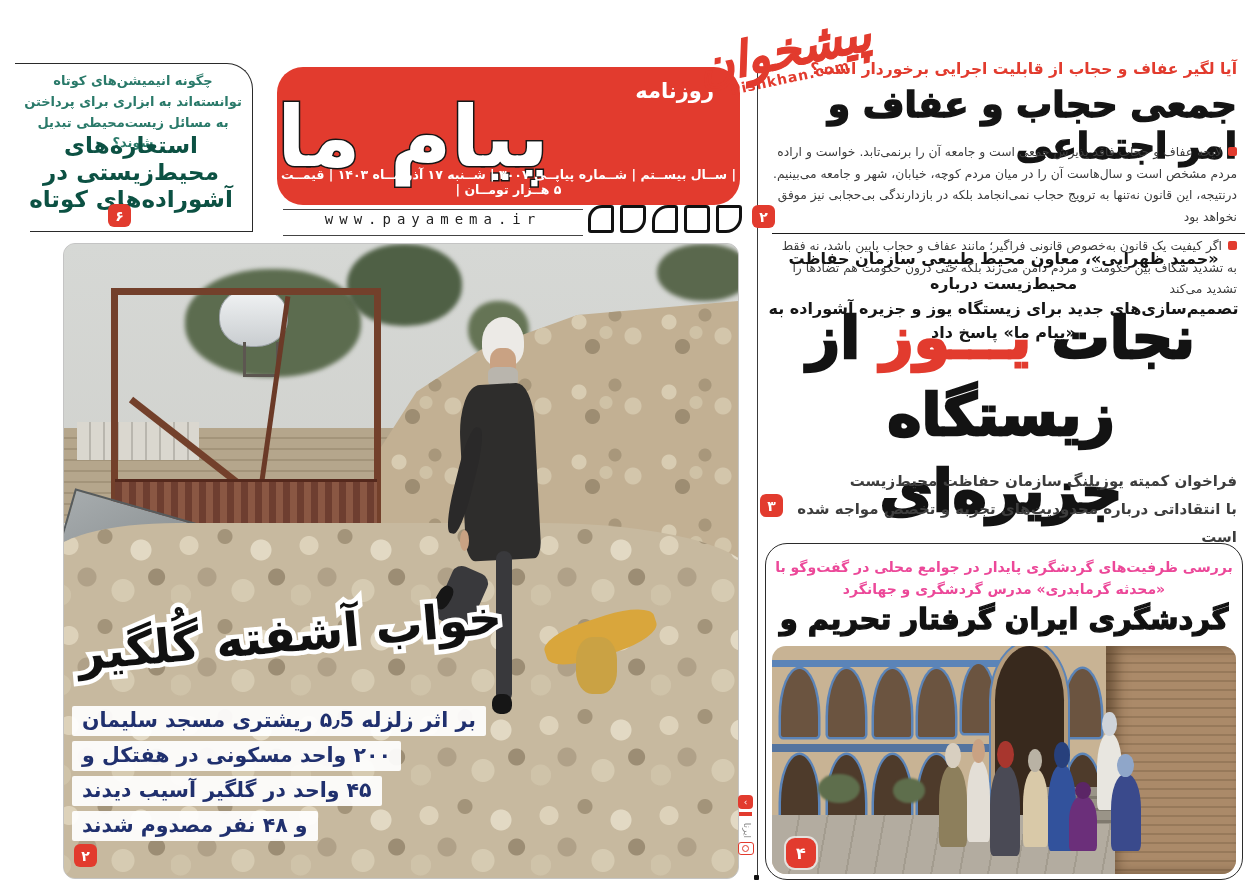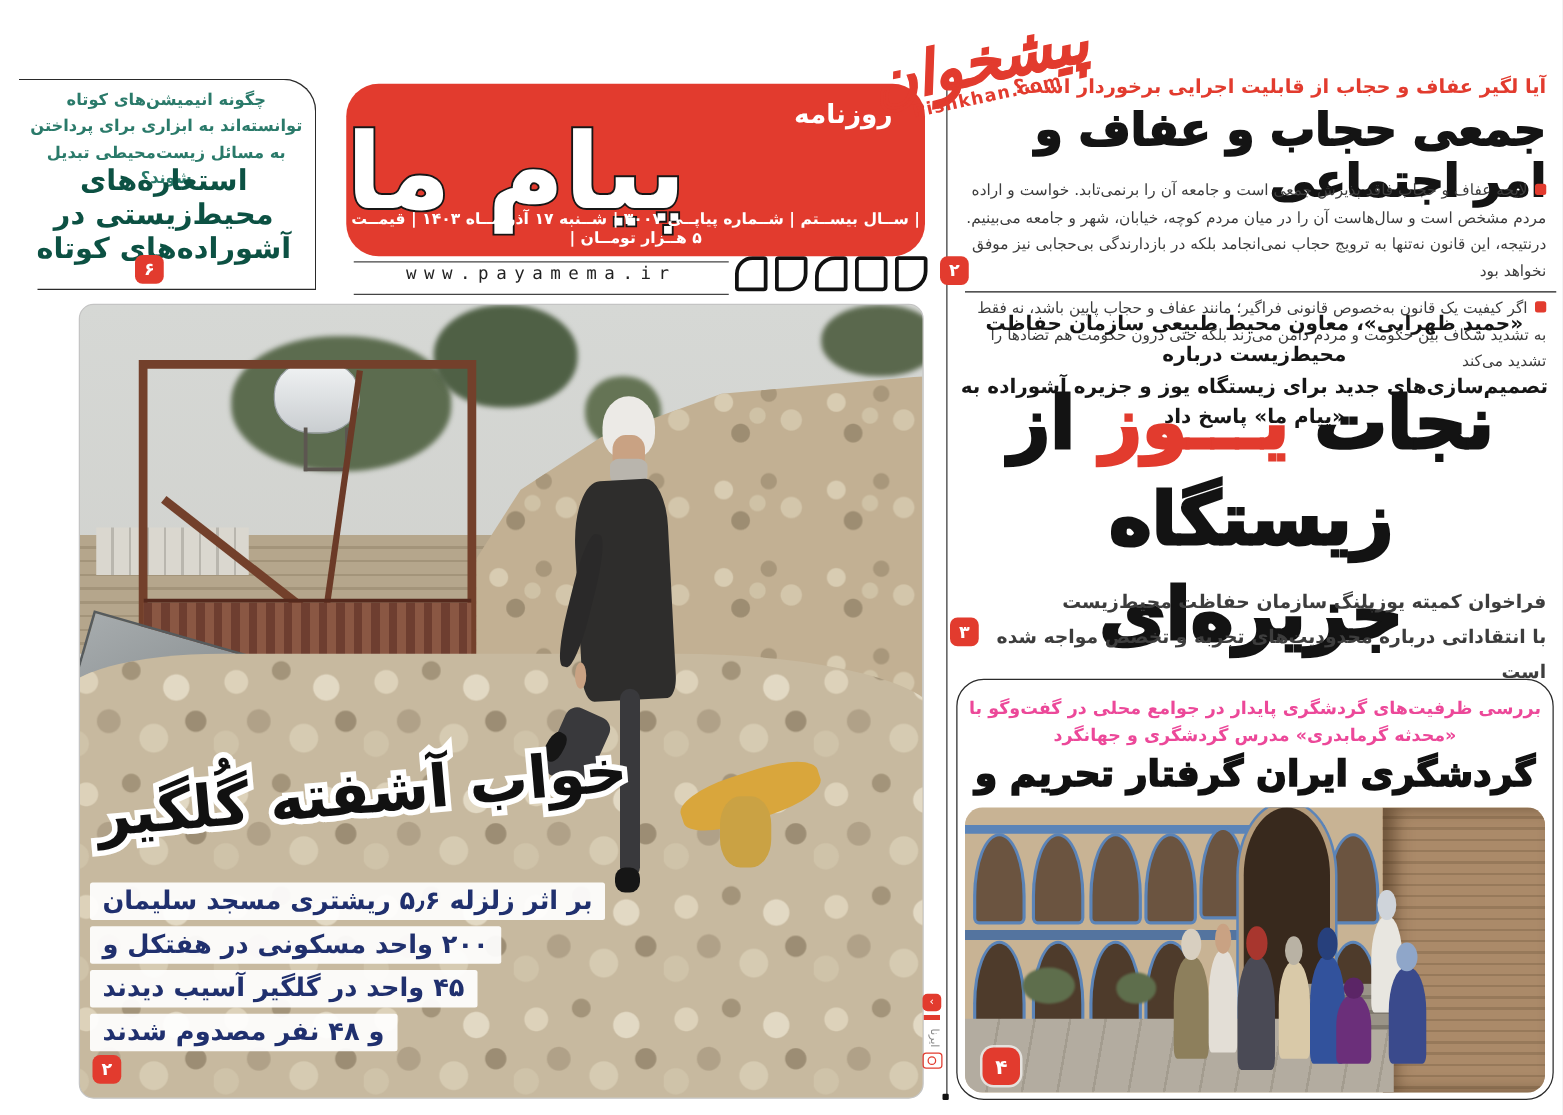--- a/index.html
+++ b/index.html
@@ -337,21 +337,21 @@
       <div class="mp-arm"></div>
       <div class="mp-hand"></div>
       <div class="mp-leg1"></div>
       <div class="mp-leg2"></div>
       <div class="mp-shoe1"></div>
       <div class="mp-shoe2"></div>
     </div>
 
     <div class="quake-title rtl">خواب آشفته گُلگیر</div>
     <div class="quake-lines">
-      <div class="chip rtl">بر اثر زلزله ۵٫۶ ریشتری مسجد سلیمان</div>
+      <div class="chip rtl">بر اثر زلزله ۵٫5 ریشتری مسجد سلیمان</div>
       <div class="chip rtl">۲۰۰ واحد مسکونی در هفتکل و</div>
       <div class="chip rtl">۴۵ واحد در گلگیر آسیب دیدند</div>
       <div class="chip rtl">و ۴۸ نفر مصدوم شدند</div>
     </div>
     <div class="badge" style="left:10px;top:600px;">۲</div>
   </div>
 
 </div>
 
 </body></html>

